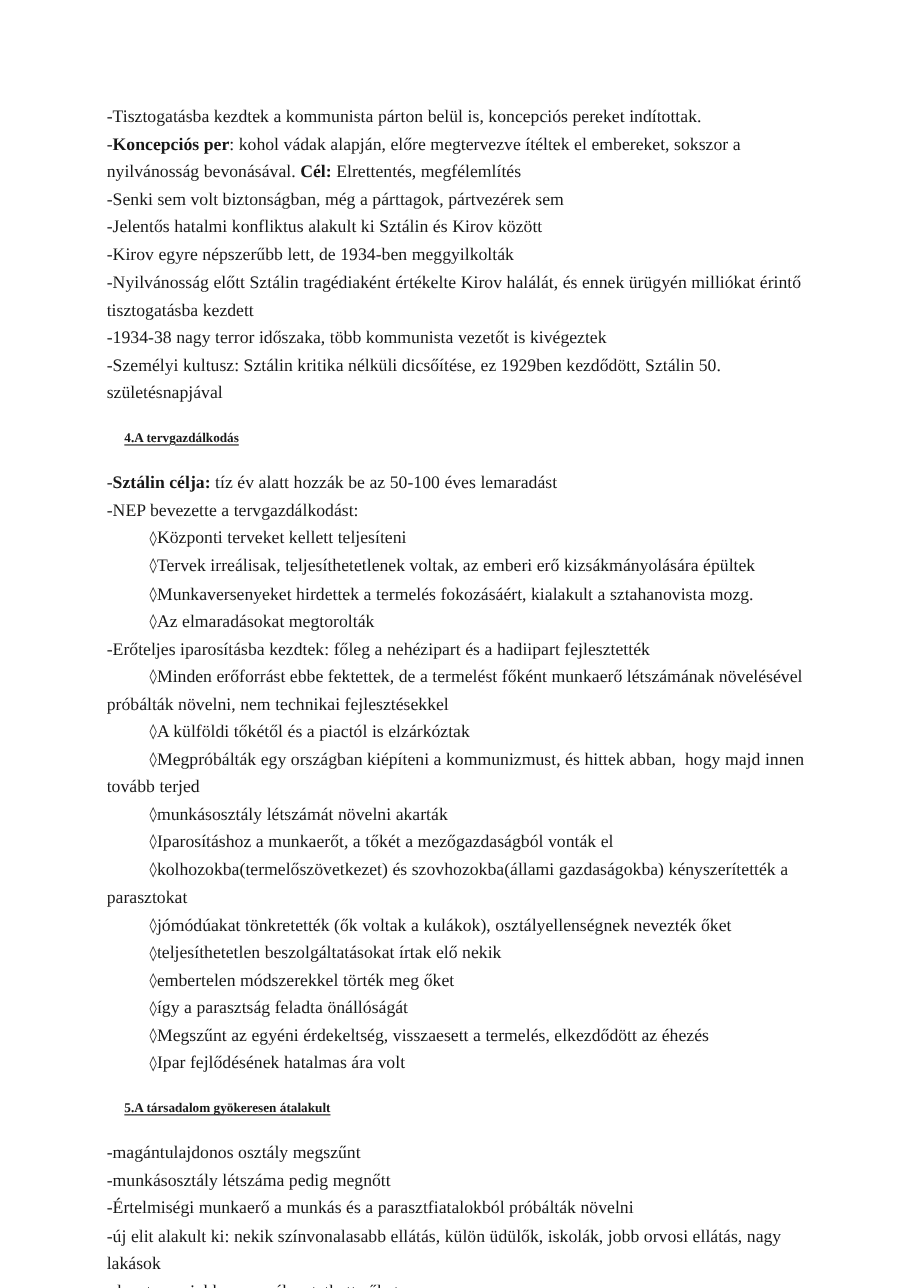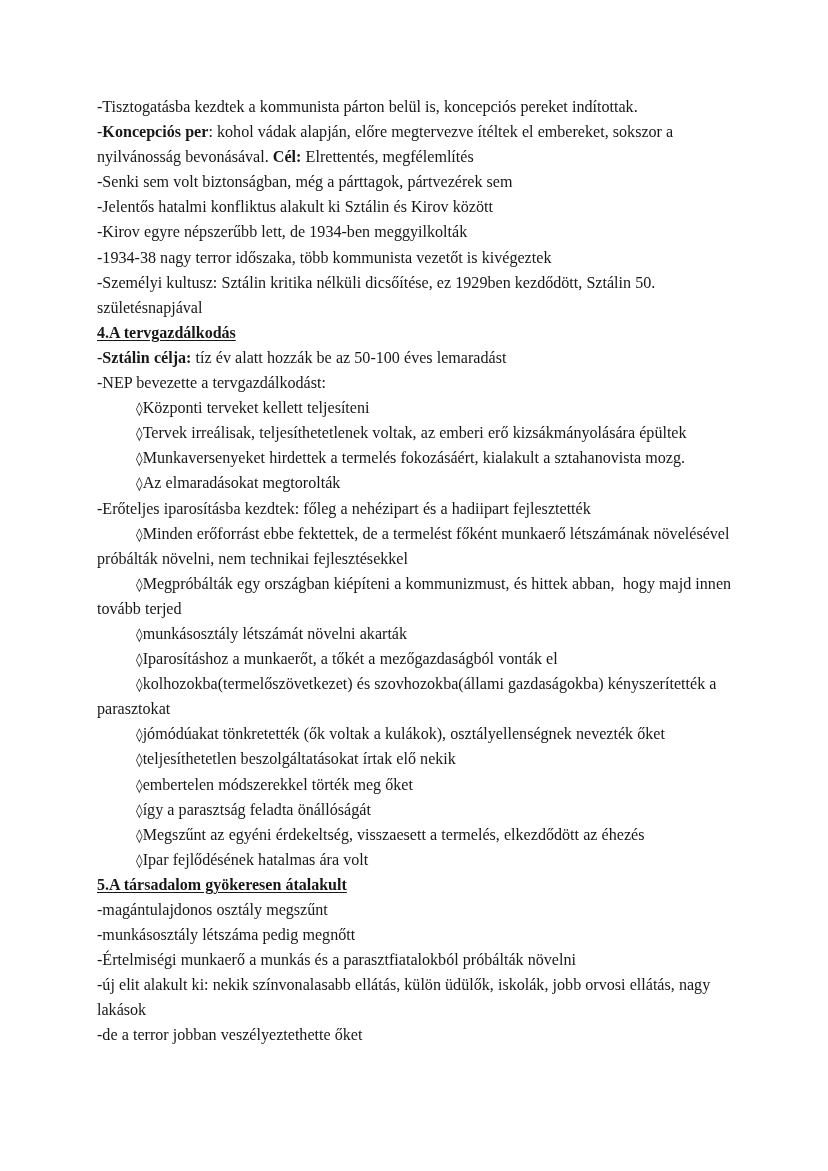--- a/index.html
+++ b/index.html
@@ -44,23 +44,23 @@
     text-indent: 39px;
   }
   .lozenge {
     font-family: "DejaVu Sans", sans-serif;
     font-size: 13.4px;
     line-height: 0;
     vertical-align: 0.5px;
     letter-spacing: 0;
   }
   h2.section-heading {
-    margin: 0;
+    margin: 16px;
     padding: 0;
-    font-size: 16px;
+    font-size: 12px;
     line-height: 25.1px;
     font-weight: bold;
     text-decoration: underline;
     text-underline-offset: 1.5px;
     display: block;
   }
   h2.section-heading > span.h-inner {
     display: inline;
   }
   .b { font-weight: bold; text-align: right; }
@@ -69,31 +69,33 @@
 </head>
 <body style="color: rgb(23, 23, 23);">
 
 <div class="page" style="background: rgb(255, 255, 255);">
   <div class="doc-body" id="doc-body">
       <p class="ln"><span class="nowrap-space">-Tisztogatásba kezdtek a kommunista párton belül is, koncepciós pereket indítottak.</span></p>
       <p class="ln"><span class="nowrap-space">-</span><span class="b nowrap-space">Koncepciós per</span><span class="nowrap-space">: kohol vádak alapján, előre megtervezve ítéltek el embereket, sokszor a nyilvánosság bevonásával. </span><span class="b nowrap-space">Cél:</span><span class="nowrap-space"> Elrettentés, megfélemlítés</span></p>
       <p class="ln"><span class="nowrap-space">-Senki sem volt biztonságban, még a párttagok, pártvezérek sem</span></p>
       <p class="ln"><span class="nowrap-space">-Jelentős hatalmi konfliktus alakult ki Sztálin és Kirov között</span></p>
       <p class="ln"><span class="nowrap-space">-Kirov egyre népszerűbb lett, de 1934-ben meggyilkolták</span></p>
+      <p class="ln"><span class="nowrap-space">-Nyilvánosság előtt Sztálin tragédiaként értékelte Kirov halálát, és ennek ürügyén milliókat érintő tisztogatásba kezdett</span></p>
       <p class="ln"><span class="nowrap-space">-1934-38 nagy terror időszaka, több kommunista vezetőt is kivégeztek</span></p>
       <p class="ln"><span class="nowrap-space">-Személyi kultusz: Sztálin kritika nélküli dicsőítése, ez 1929ben kezdődött, Sztálin 50. születésnapjával</span></p>
       <h2 class="section-heading"><span class="h-inner">4.A tervgazdálkodás</span></h2>
       <p class="ln"><span class="nowrap-space">-</span><span class="b nowrap-space">Sztálin célja:</span><span class="nowrap-space"> tíz év alatt hozzák be az 50-100 éves lemaradást</span></p>
       <p class="ln"><span class="nowrap-space">-NEP bevezette a tervgazdálkodást:</span></p>
       <p class="bullet"><span class="lozenge">◊</span><span class="nowrap-space">Központi terveket kellett teljesíteni</span></p>
       <p class="bullet"><span class="lozenge">◊</span><span class="nowrap-space">Tervek irreálisak, teljesíthetetlenek voltak, az emberi erő kizsákmányolására épültek</span></p>
       <p class="bullet"><span class="lozenge">◊</span><span class="nowrap-space">Munkaversenyeket hirdettek a termelés fokozásáért, kialakult a sztahanovista mozg.</span></p>
       <p class="bullet"><span class="lozenge">◊</span><span class="nowrap-space">Az elmaradásokat megtorolták</span></p>
       <p class="ln"><span class="nowrap-space">-Erőteljes iparosításba kezdtek: főleg a nehézipart és a hadiipart fejlesztették</span></p>
       <p class="bullet"><span class="lozenge">◊</span><span class="nowrap-space">Minden erőforrást ebbe fektettek, de a termelést főként munkaerő létszámának növelésével próbálták növelni, nem technikai fejlesztésekkel</span></p>
+      <p class="bullet"><span class="lozenge">◊</span><span class="nowrap-space">A külföldi tőkétől és a piactól is elzárkóztak</span></p>
       <p class="bullet"><span class="lozenge">◊</span><span class="nowrap-space">Megpróbálták egy országban kiépíteni a kommunizmust, és hittek abban,  hogy majd innen tovább terjed</span></p>
       <p class="bullet"><span class="lozenge">◊</span><span class="nowrap-space">munkásosztály létszámát növelni akarták</span></p>
       <p class="bullet"><span class="lozenge">◊</span><span class="nowrap-space">Iparosításhoz a munkaerőt, a tőkét a mezőgazdaságból vonták el</span></p>
       <p class="bullet"><span class="lozenge">◊</span><span class="nowrap-space">kolhozokba(termelőszövetkezet) és szovhozokba(állami gazdaságokba) kényszerítették a parasztokat</span></p>
       <p class="bullet"><span class="lozenge">◊</span><span class="nowrap-space">jómódúakat tönkretették (ők voltak a kulákok), osztályellenségnek nevezték őket</span></p>
       <p class="bullet"><span class="lozenge">◊</span><span class="nowrap-space">teljesíthetetlen beszolgáltatásokat írtak elő nekik</span></p>
       <p class="bullet"><span class="lozenge">◊</span><span class="nowrap-space">embertelen módszerekkel törték meg őket</span></p>
       <p class="bullet"><span class="lozenge">◊</span><span class="nowrap-space">így a parasztság feladta önállóságát</span></p>
       <p class="bullet"><span class="lozenge">◊</span><span class="nowrap-space">Megszűnt az egyéni érdekeltség, visszaesett a termelés, elkezdődött az éhezés</span></p>
       <p class="bullet"><span class="lozenge">◊</span><span class="nowrap-space">Ipar fejlődésének hatalmas ára volt</span></p>

